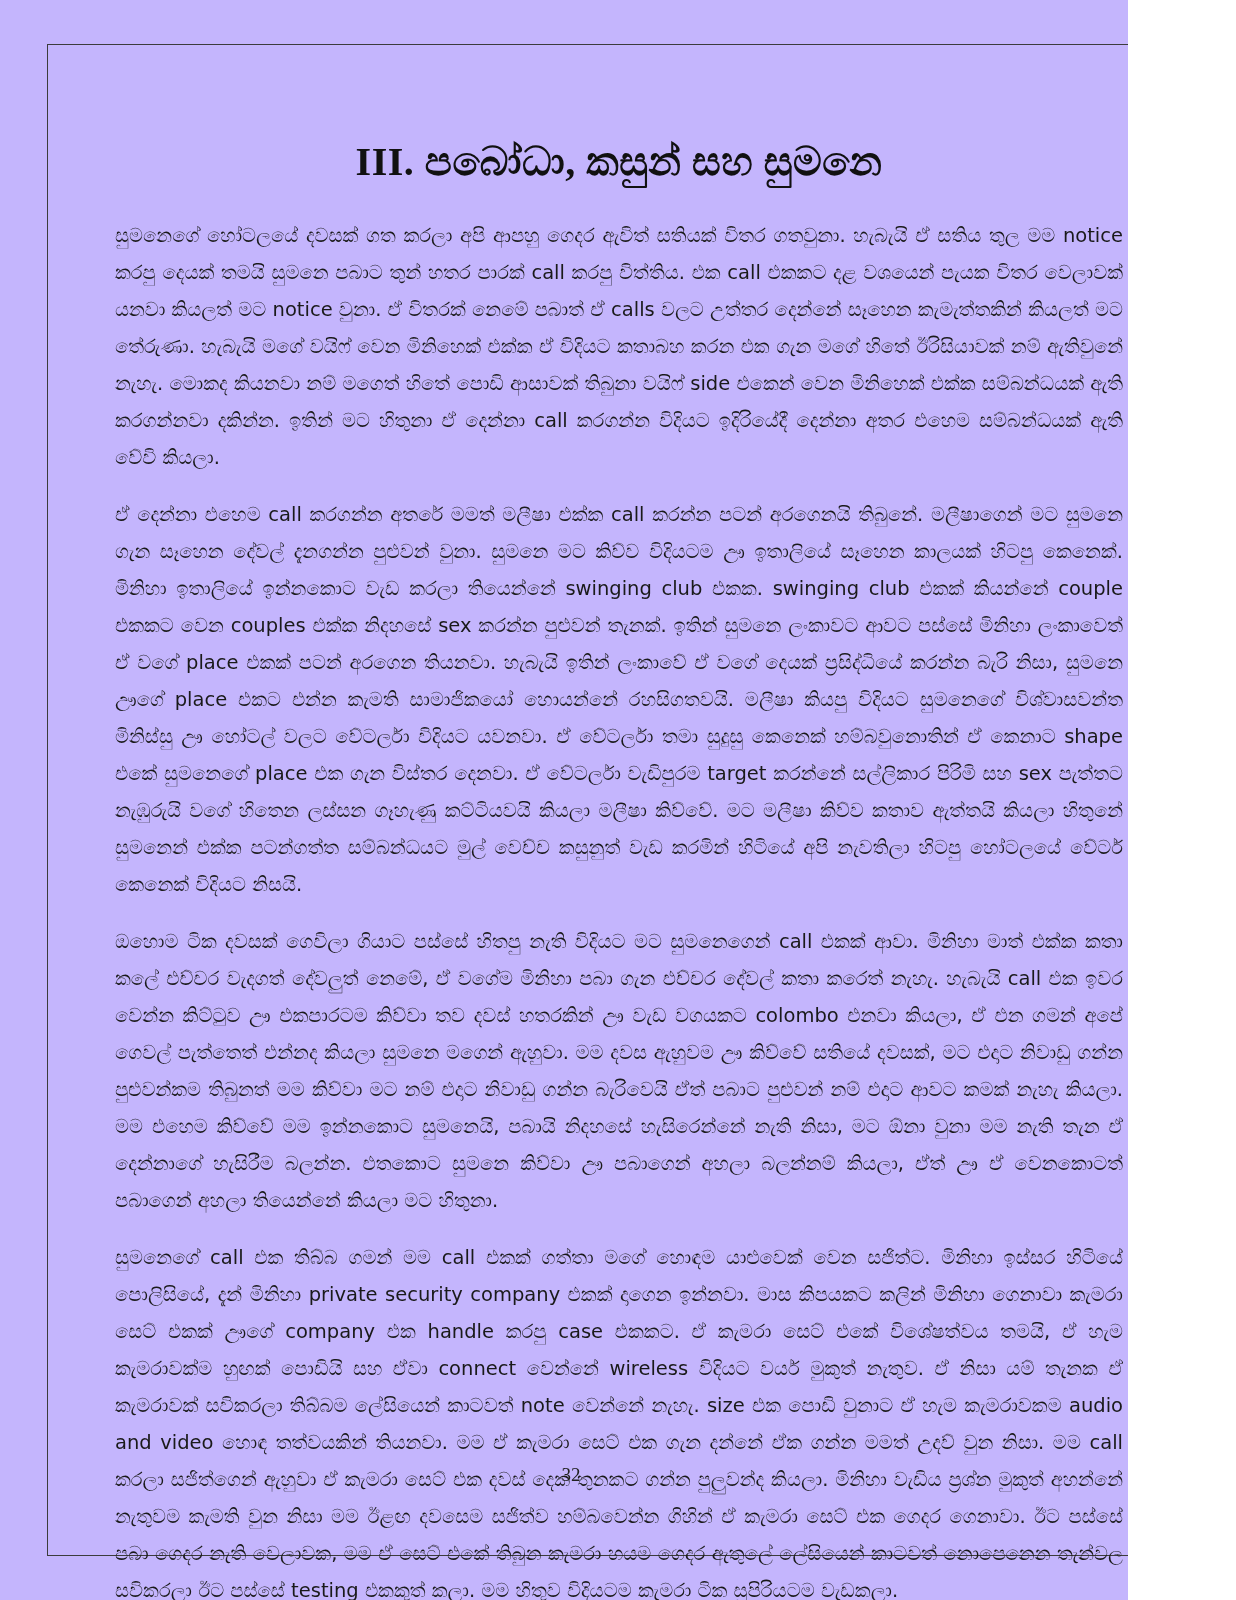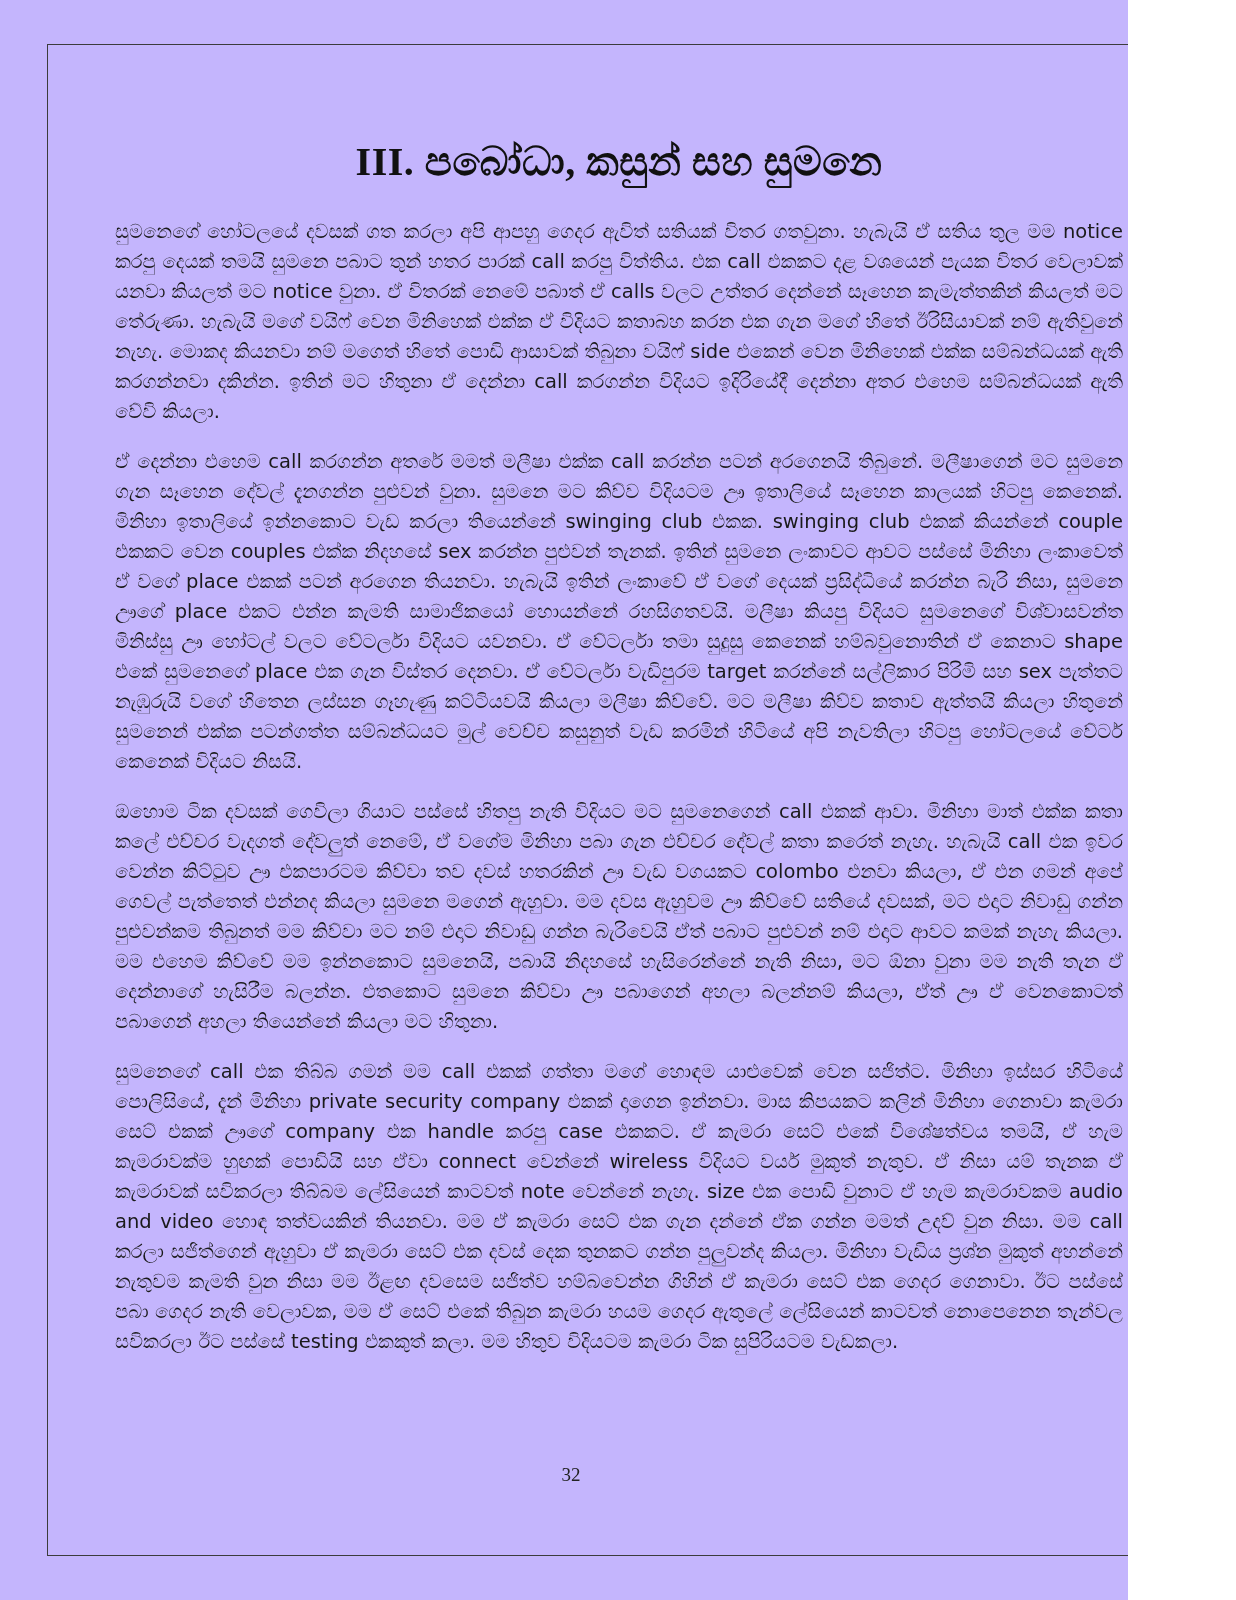--- a/index.html
+++ b/index.html
@@ -36,21 +36,21 @@
     font-family: "Liberation Serif", "DejaVu Serif", serif;
     font-size: 40px;
     font-weight: 700;
     text-align: center;
     margin: 0 0 32px 0;
     letter-spacing: 0.5px;
     color: #111111;
   }
   .para {
     font-size: 19.5px;
-    line-height: 30px;
+    line-height: 37px;
     text-align: justify;
     margin: 0 0 20px 0;
     color: #1a1a1a;
   }
   .pageno {
     position: absolute;
     left: 7px;
     top: 1464px;
     width: 100%;
     text-align: center;

